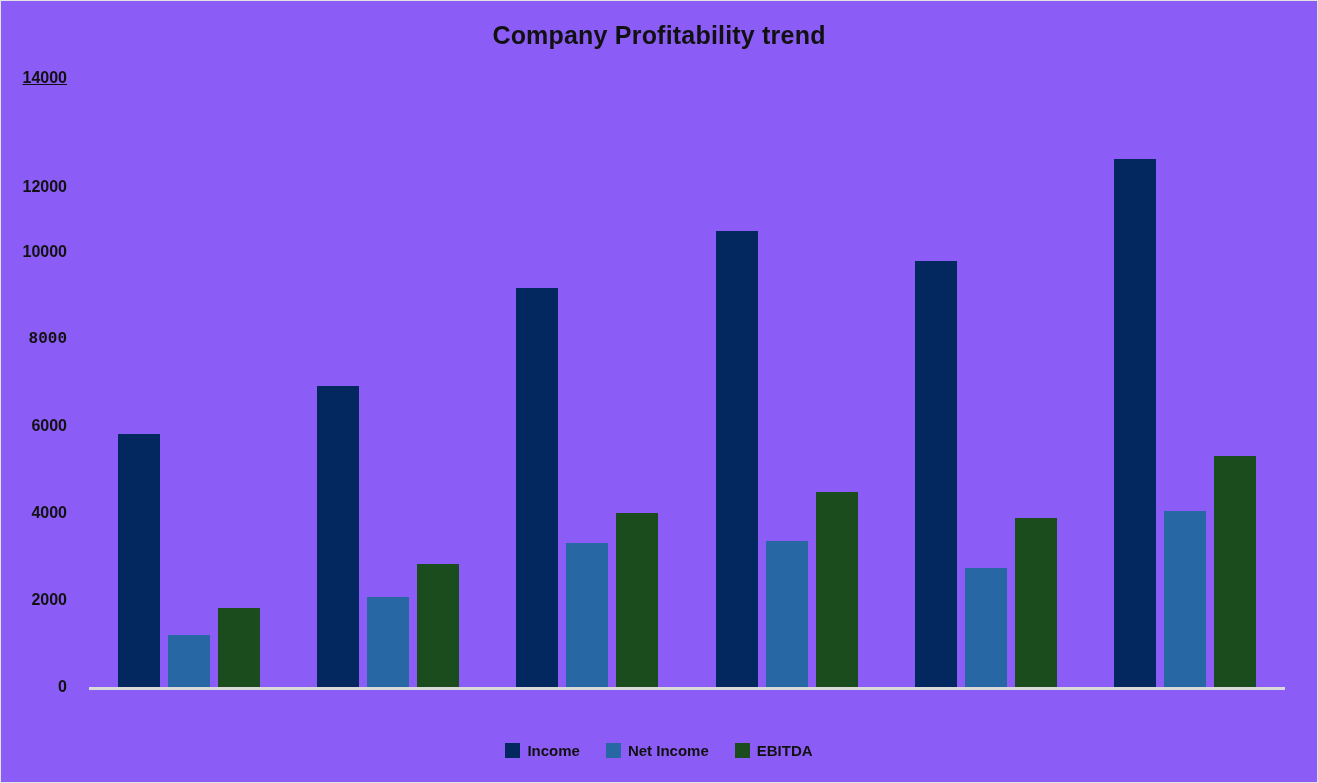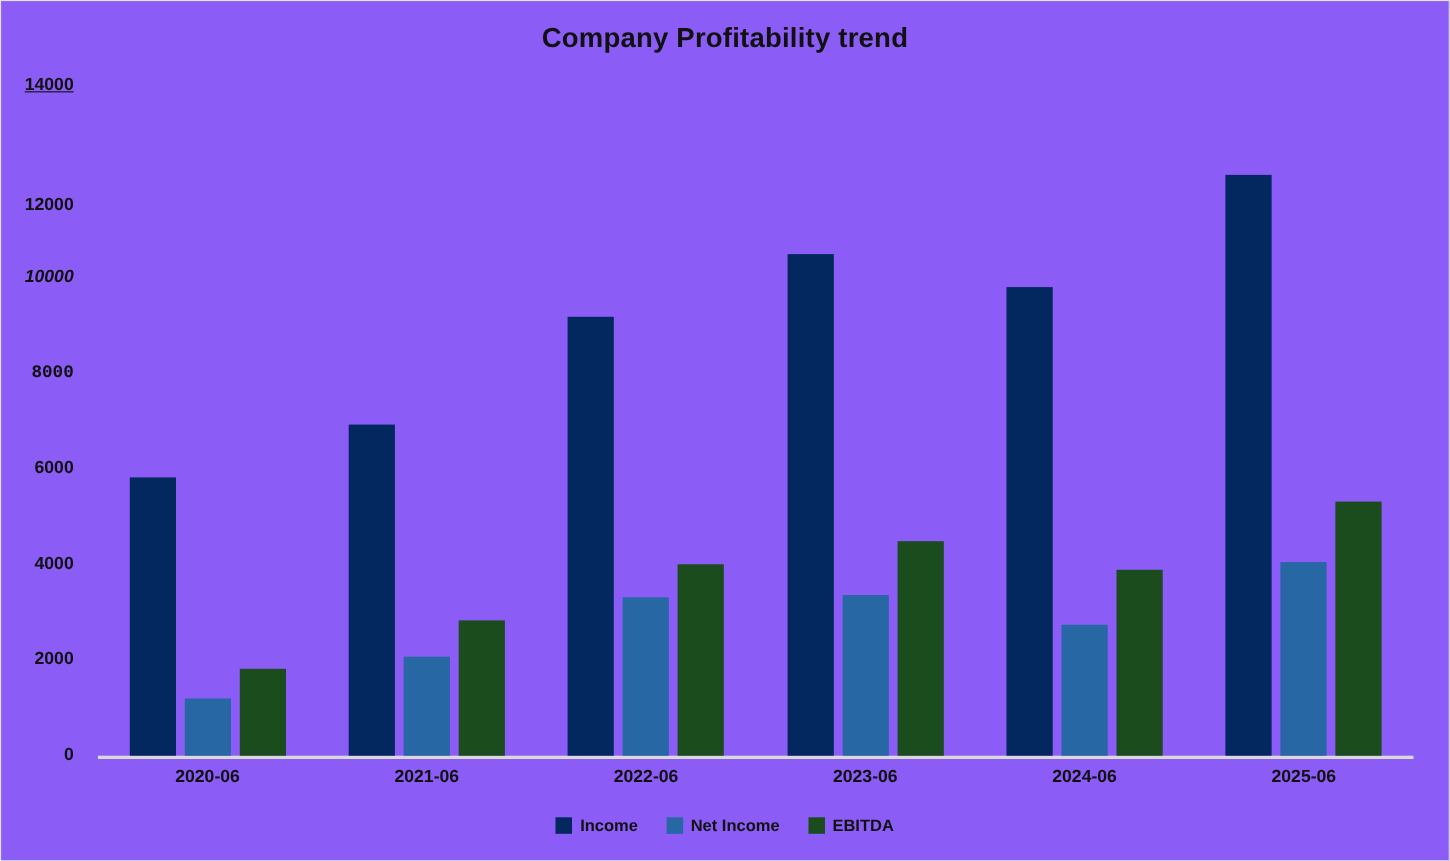--- a/index.html
+++ b/index.html
@@ -119,21 +119,21 @@
 <div id="chart-frame">
 
   <div id="chart-title">Company Profitability trend</div>
 
   <div id="y-axis">
       <div class="y-tick" style="top: 100%;">0</div>
       <div class="y-tick" style="top: 85.7143%;">2000</div>
       <div class="y-tick" style="top: 71.4286%; text-align: center;">4000</div>
       <div class="y-tick" style="top: 57.1429%;">6000</div>
       <div class="y-tick" style="top: 42.8571%; font-family: Liberation Mono, monospace;">8000</div>
-      <div class="y-tick" style="top: 28.5714%; font-style: italic;">10000</div>
+      <div class="y-tick" style="top: 28.5714%;">10000</div>
       <div class="y-tick" style="top: 14.2857%; margin-top: 22px;">12000</div>
       <div class="y-tick" style="top: 0%; text-decoration: underline;">14000</div>
     </div>
 
   <div id="baseline"></div>
 
   <div id="bars-layer">
       <div class="bar-group">
         <div class="bar" style="background: rgb(3, 39, 95); height: 41.5%;"></div>
         <div class="bar" style="background: rgb(38, 103, 164); height: 8.57143%;"></div>
@@ -159,28 +159,20 @@
         <div class="bar" style="background: rgb(38, 103, 164); height: 19.5%;"></div>
         <div class="bar" style="background: rgb(26, 76, 29); height: 27.7143%;"></div>
       </div>
       <div class="bar-group">
         <div class="bar" style="background: rgb(3, 39, 95); height: 86.6429%;"></div>
         <div class="bar" style="background: rgb(38, 103, 164); height: 28.8571%;"></div>
         <div class="bar" style="background: rgb(26, 76, 29); height: 37.8571%;"></div>
       </div>
     </div>
 
-  <div id="x-axis">
-      <div class="x-tick">2020-06</div>
-      <div class="x-tick">2021-06</div>
-      <div class="x-tick">2022-06</div>
-      <div class="x-tick">2023-06</div>
-      <div class="x-tick">2024-06</div>
-      <div class="x-tick">2025-06</div>
-    </div>
 
   <div id="legend">
       <div class="legend-item">
         <span class="legend-swatch" style="background: rgb(3, 39, 95);"></span>
         <span class="legend-label">Income</span>
       </div>
       <div class="legend-item">
         <span class="legend-swatch" style="background: rgb(38, 103, 164);"></span>
         <span class="legend-label">Net Income</span>
       </div>

